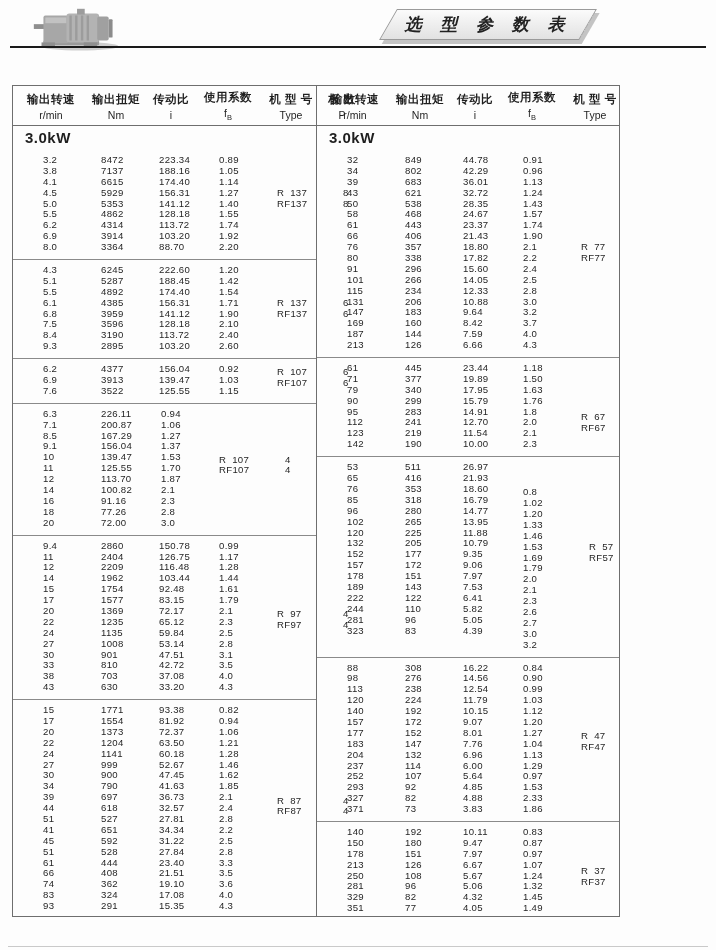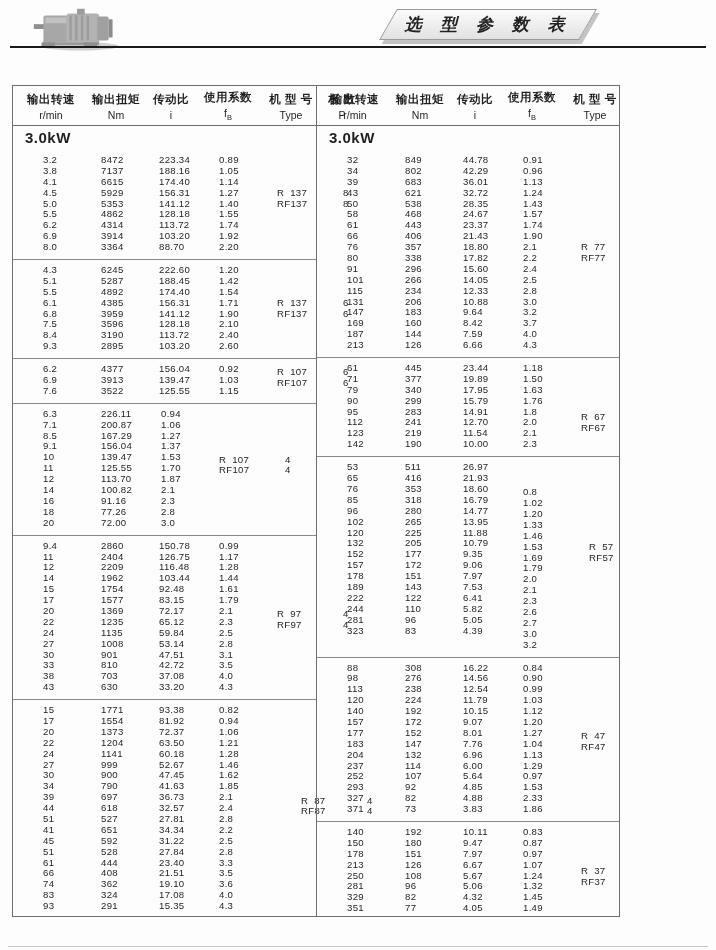--- a/index.html
+++ b/index.html
@@ -466,21 +466,21 @@
             <div class="cell">2.8</div>
             <div class="cell">2.2</div>
             <div class="cell">2.5</div>
             <div class="cell">2.8</div>
             <div class="cell">3.3</div>
             <div class="cell">3.5</div>
             <div class="cell">3.6</div>
             <div class="cell">4.0</div>
             <div class="cell">4.3</div>
           </div>
-          <div class="col c-type" style="padding-top: 90.47px; margin-left: 24px;">
+          <div class="col c-type" style="padding-top: 90.47px;">
             <div class="cell">R  87</div>
             <div class="cell">RF87</div>
           </div>
           <div class="col c-poles" style="padding-top: 90.47px;">
             <div class="cell">4</div>
             <div class="cell">4</div>
           </div>
         </div>
       </div>
     <div class="half right" id="half-1">

